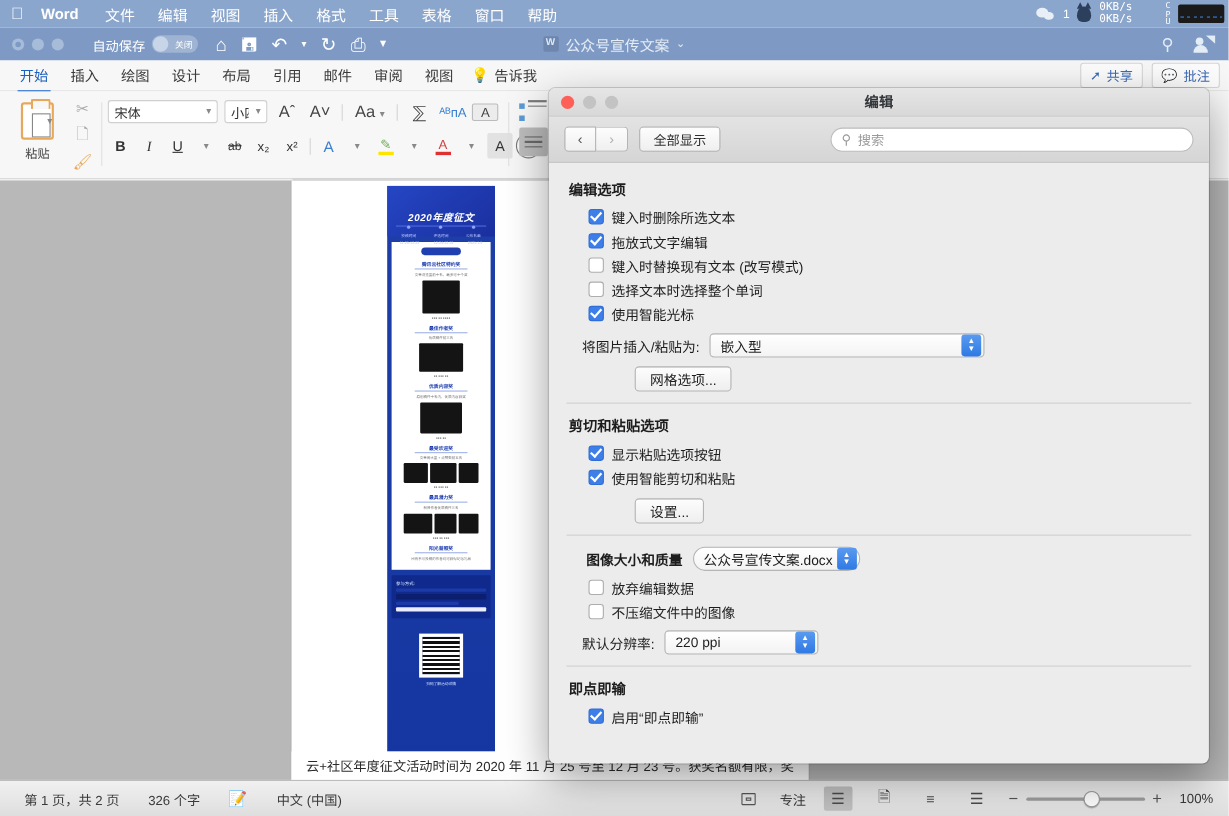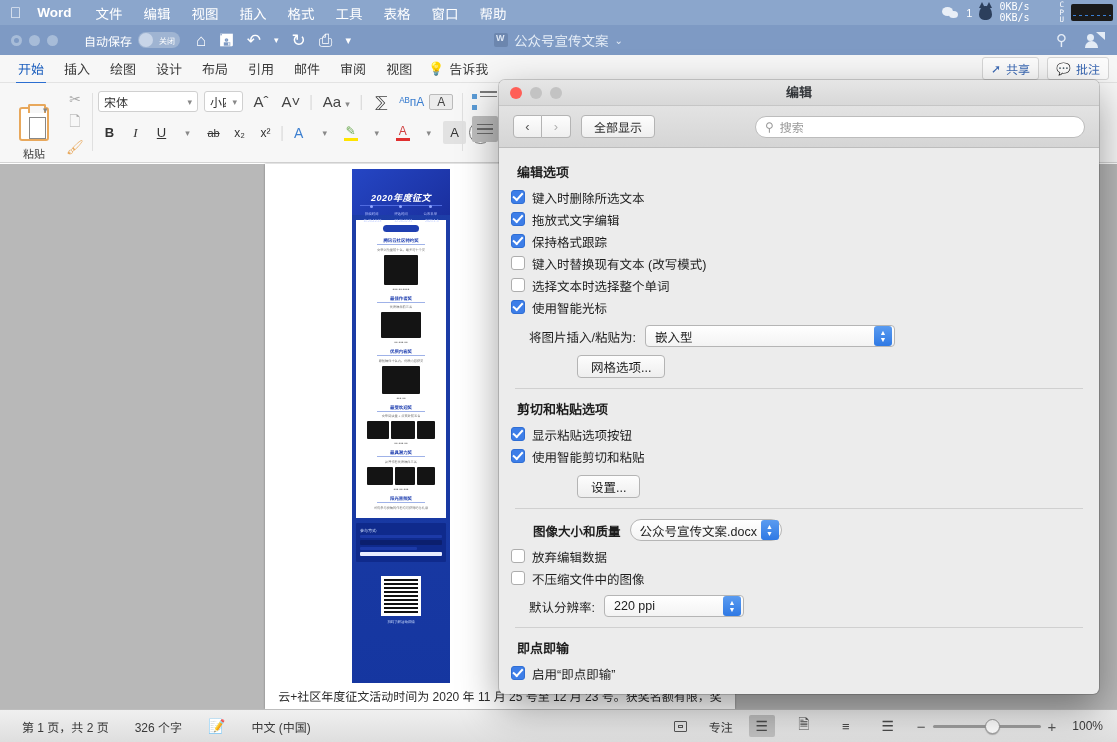--- a/index.html
+++ b/index.html
@@ -113,21 +113,21 @@
   .rbtn {
     display:flex;align-items:center;gap:5px;border:1px solid #d6d6d6;border-radius:3px;
     background:#fcfcfc; padding:2px 8px; font-size:12px; color:#3c6ab5;
   }
 
   
   .ribbon-body {
     position: absolute; top: 83px; left: 0; width: 1117px; height: 80px;
     background: #f7f7f7; border-bottom: 1px solid #d4d4d4;
   }
-  .grp { position:absolute; top: 24px; }
+  .grp { position:absolute; top: 10px; }
   .sep { position:absolute; top: 10px; width:1px; height:58px; background:#e0e0e0; }
 
   .paste-block { left: 8px; width: 52px; text-align:center; }
   .clip {
     width: 30px; height: 34px; margin: 0 auto; position: relative;
     border: 2px solid #e8a85c; border-radius: 3px; background: #fff;
   }
   .clip::before{
     content:""; position:absolute; left:7px; top:-5px; width:14px; height:7px;
     border:2px solid #e8a85c; border-bottom:none; border-radius:2px 2px 0 0; background:#f7f7f7;
@@ -249,21 +249,21 @@
   .showall{
     height:23px;border:1px solid #b4b4b4;border-radius:4px;background:linear-gradient(#fdfdfd,#efefef);
     padding:0 12px;display:flex;align-items:center;font-size:12px;color:#2f2f2f;
   }
   .dlgsearch{
     margin-left:auto; width:330px;height:22px;border:1px solid #bcbcbc;border-radius:11px;background:#fff;
     display:flex;align-items:center;padding:0 9px;gap:6px;font-size:12px;color:#9a9a9a;
   }
   .dlg-body{ padding: 14px 0 0; height: 546px; overflow:hidden; position:relative;}
   .sect-title{ font-size:13px;font-weight:bold;color:#1d1d1d; padding: 0 0 5px 18px;}
-  .row{ display:flex;align-items:center; padding-left: 12px; height: 22px; font-size:12.5px; color:#1d1d1d;}
+  .row{ display:flex;align-items:center; padding-left: 36px; height: 22px; font-size:12.5px; color:#1d1d1d;}
   .cb{
     width:14px;height:14px;border-radius:3px;border:1px solid #adadad;background:#fff;
     margin-right:7px; flex:none; display:flex;align-items:center;justify-content:center;
   }
   .cb.on{ background:#3d7ee8; border-color:#2f6ed4; }
   .cb.on::after{ content:""; width:4px;height:8px;border:solid #fff;border-width:0 2px 2px 0;transform:rotate(42deg) translate(-1px,-1px);}
   .hr{ height:1px;background:#d0d0d0;margin:10px 16px; }
   .lblrow{ display:flex;align-items:center;gap:9px; padding-left:30px; font-size:12.5px;color:#1d1d1d;}
   .popup{
     height:22px;border:1px solid #b5b5b5;border-radius:4px;background:linear-gradient(#ffffff,#f3f3f3);
@@ -606,24 +606,20 @@
 
       <div class="row">
         <span class="cb on"></span>
         <span>键入时删除所选文本</span>
       </div>
       <div class="row">
         <span class="cb on"></span>
         <span>拖放式文字编辑</span>
       </div>
       <div class="row">
-        <span class="cb on"></span>
-        <span>保持格式跟踪</span>
-      </div>
-      <div class="row">
         <span class="cb"></span>
         <span>键入时替换现有文本 (改写模式)</span>
       </div>
       <div class="row">
         <span class="cb"></span>
         <span>选择文本时选择整个单词</span>
       </div>
       <div class="row">
         <span class="cb on"></span>
         <span>使用智能光标</span>

